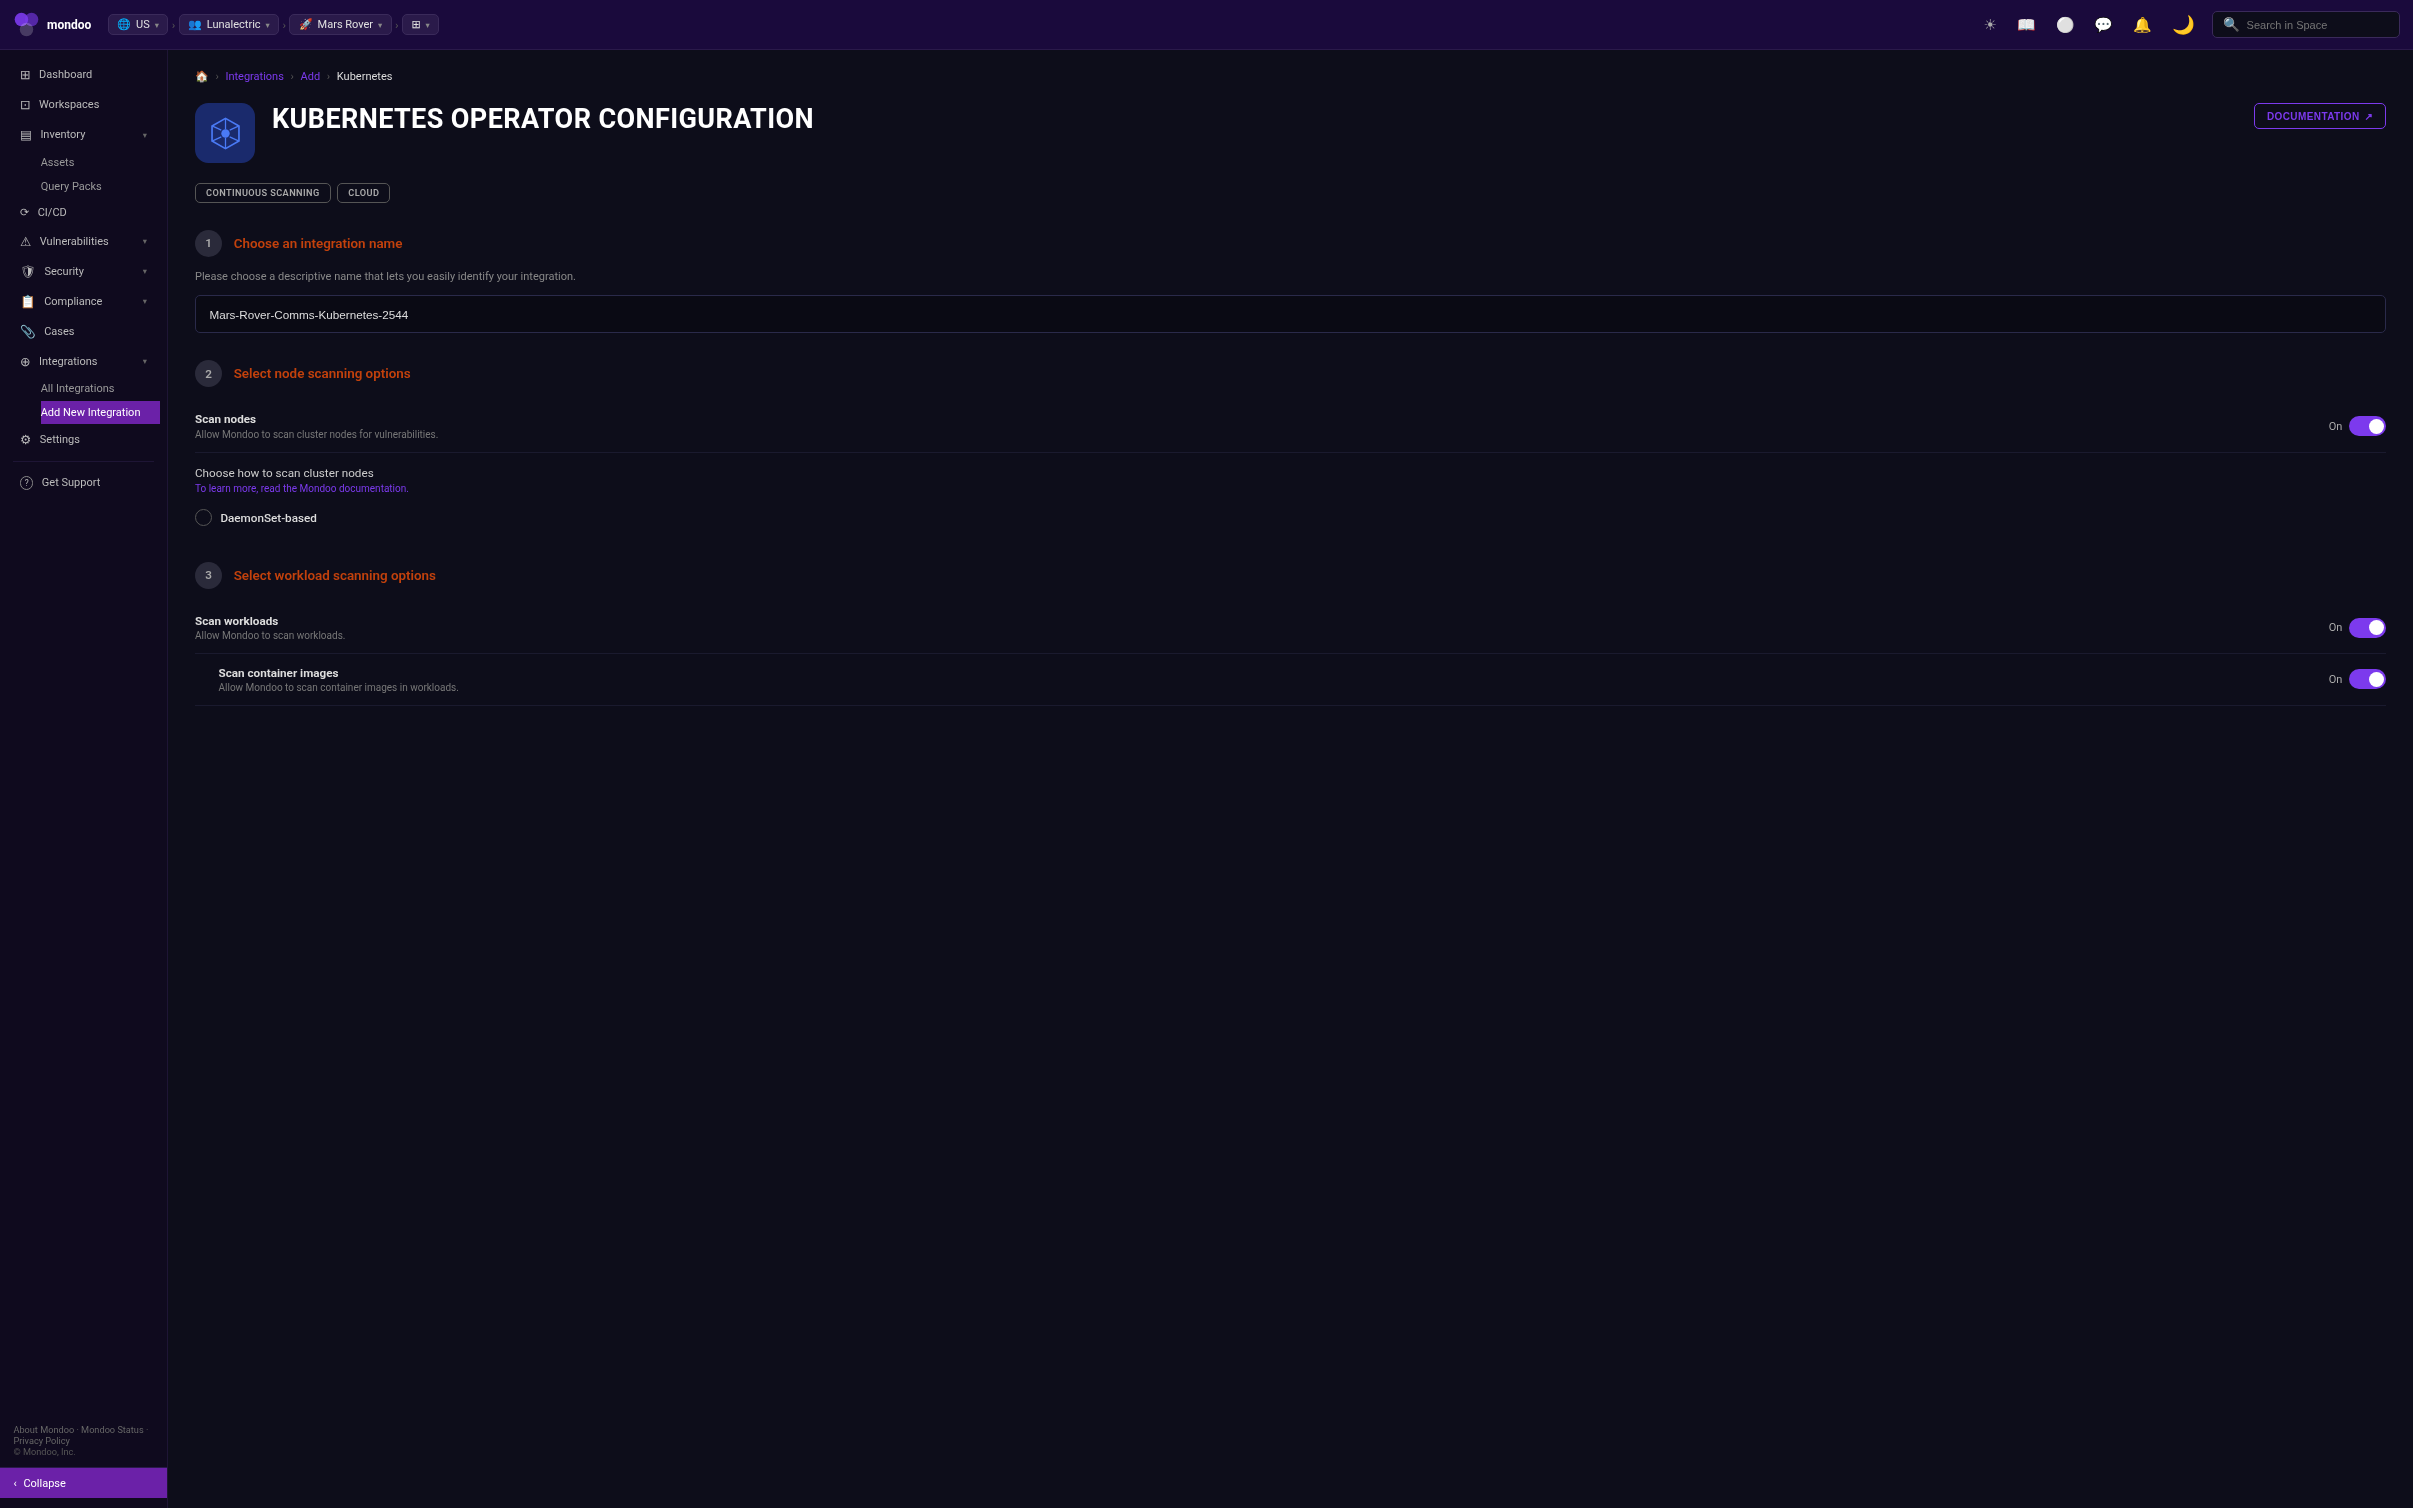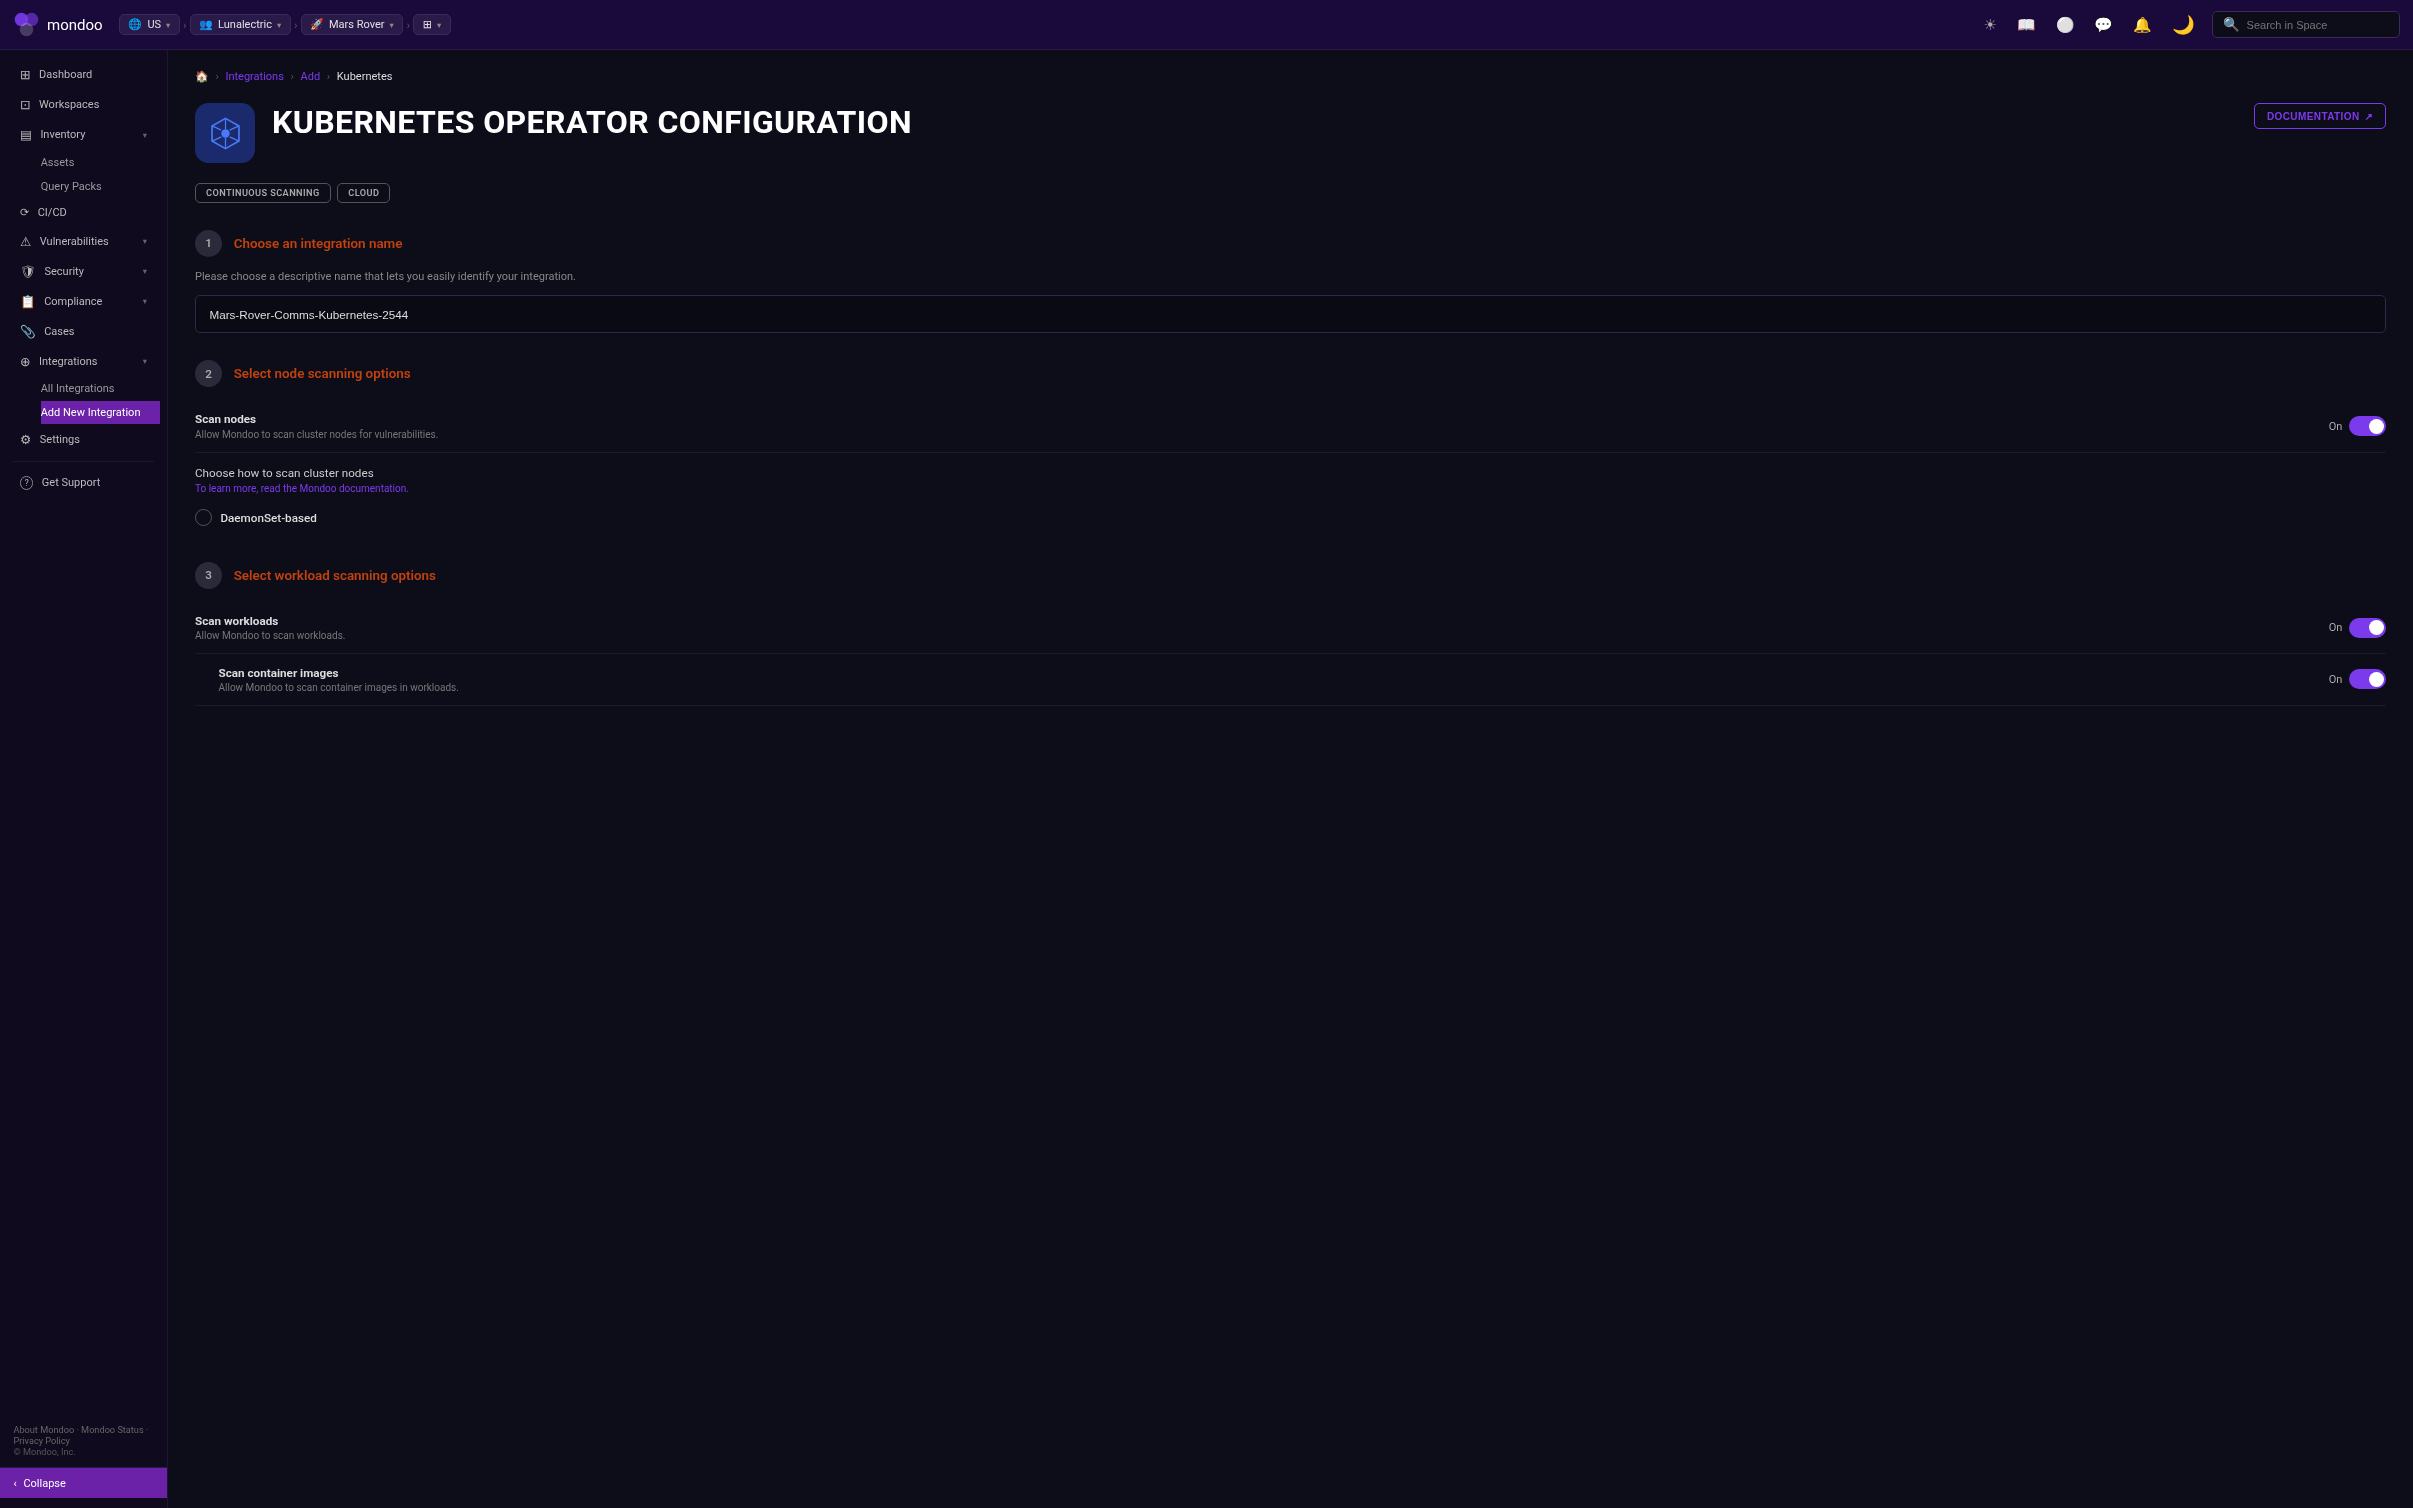--- a/index.html
+++ b/index.html
@@ -187,21 +187,21 @@
       height: 60px;
       background: #1a2a6c;
       border-radius: 13.4px;
       display: flex;
       align-items: center;
       justify-content: center;
       flex-shrink: 0;
     }
     .page-header-text { flex: 1; }
     .page-title {
-      font-size: 32px;
+      font-size: 27px;
       font-weight: 700;
       color: #fff;
       letter-spacing: 0.4px;
       margin-bottom: 3.4px;
     }
     .page-subtitle {
       font-size: 10px;
       color: #888;
       letter-spacing: 0.8px;
       text-transform: uppercase;
@@ -374,21 +374,21 @@
 </head>
 <body>
 
 <nav class="topnav">
   <div class="logo">
     <svg width="27" height="27" viewBox="0 0 32 32">
       <circle cx="10" cy="10" r="8" fill="#7c3aed" opacity="0.9"></circle>
       <circle cx="22" cy="10" r="8" fill="#7c3aed" opacity="0.6"></circle>
       <circle cx="16" cy="22" r="8" fill="#fff" opacity="0.2"></circle>
     </svg>
-    <span style="color:#fff;font-weight:400;font-size:15px;">mondoo</span>
+    <span style="color:#fff;font-weight:700;font-size:12px;">mondoo</span>
   </div>
 
   <div class="nav-breadcrumb">
     <div class="nav-pill">
       <span>🌐</span>
       <span>US</span>
       <span class="chevron">▾</span>
     </div>
     <span class="nav-separator">›</span>
     <div class="nav-pill">

